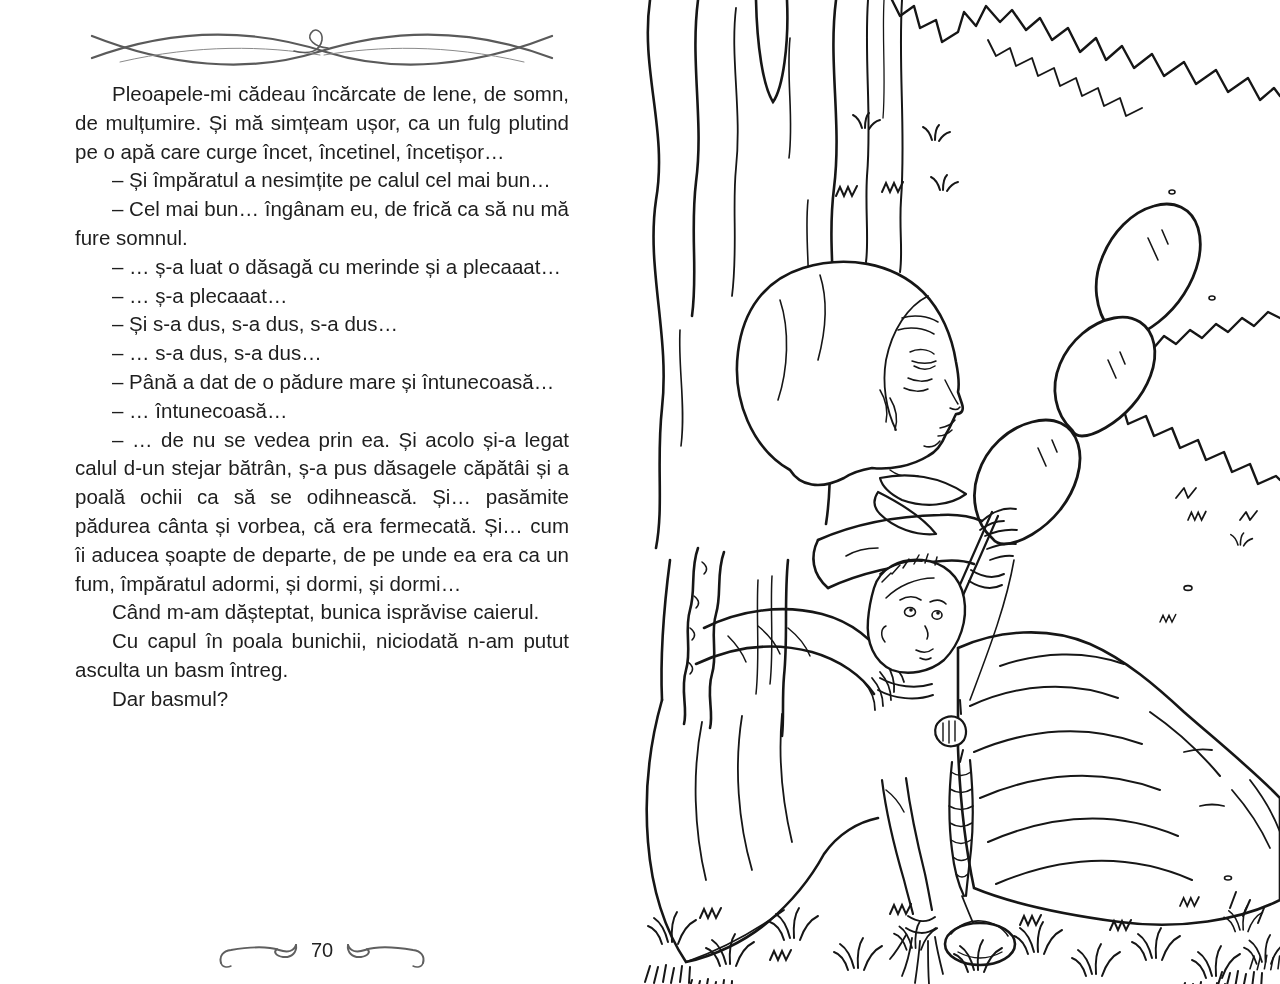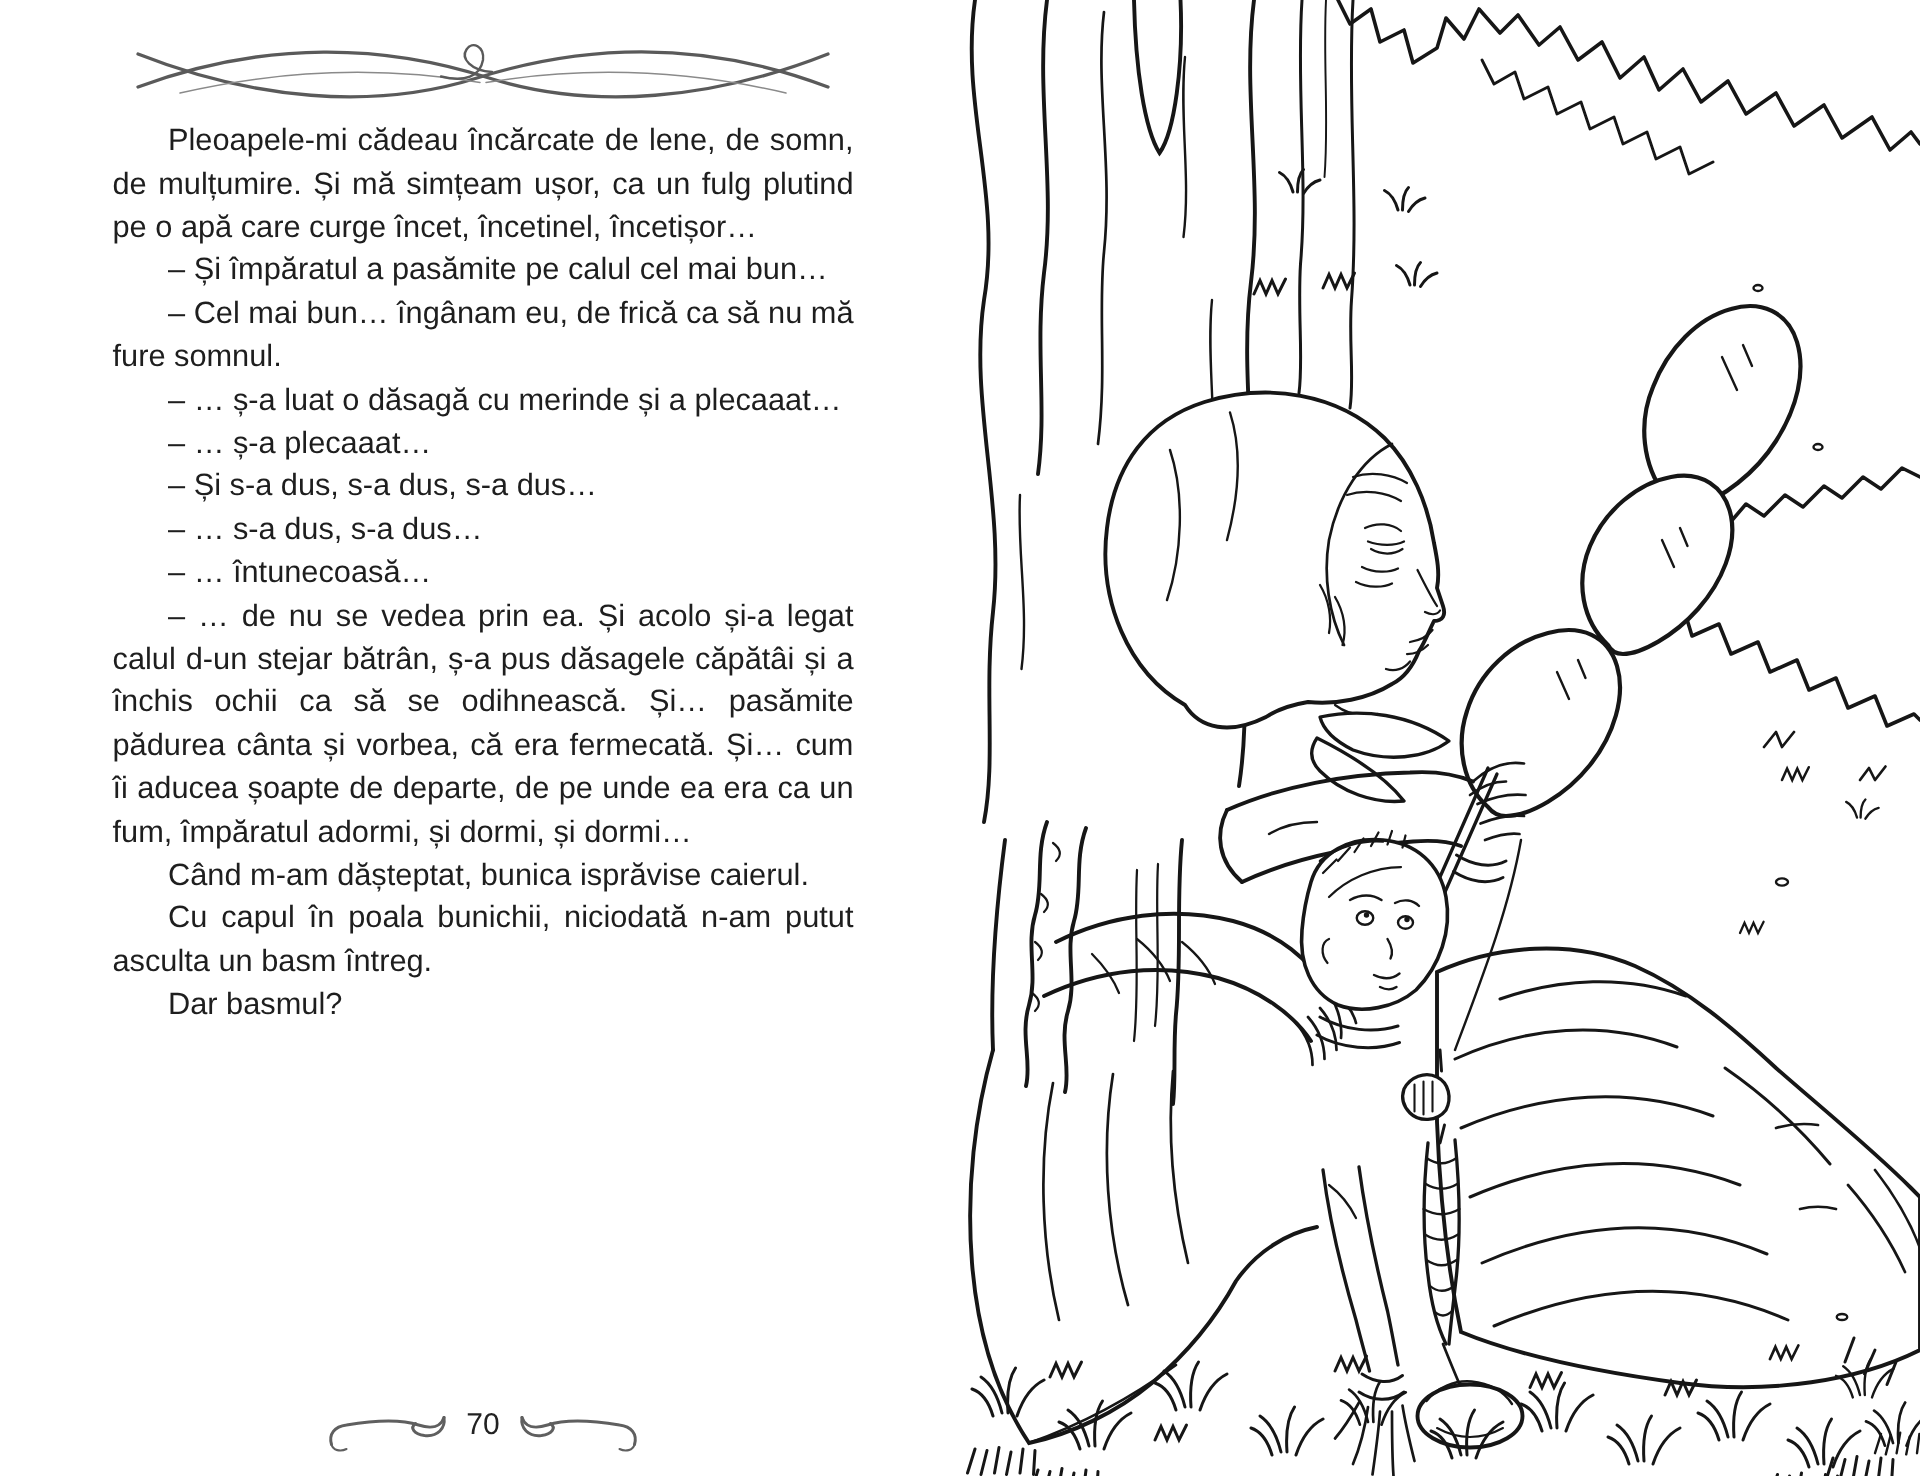--- a/index.html
+++ b/index.html
@@ -32,28 +32,29 @@
       <path d="M6,36 C92,4 172,8 240,30 C310,52 390,44 466,14" stroke-width="2.2"></path>
       <path d="M6,14 C82,44 162,52 232,30 C302,8 382,4 466,36" stroke-width="2.2"></path>
       <path d="M34,40 C112,22 180,24 234,33" stroke-width="1" stroke="#8a8a8a"></path>
       <path d="M438,40 C360,22 292,24 238,33" stroke-width="1" stroke="#8a8a8a"></path>
       <path d="M208,29 C224,33 234,29 236,18 C237,9 229,5 225,11 C221,17 228,25 242,26" stroke-width="1.6"></path>
     </g>
   </svg>
 
   <div class="text-col">
     <p>Pleoapele-mi cădeau încărcate de lene, de somn, de mulțumire. Și mă simțeam ușor, ca un fulg plutind pe o apă care curge încet, încetinel, încetișor…</p>
-    <p>– Și împăratul a pasămite pe calul cel mai bun…</p>
+    <p>– Și împăratul a nesimțite pe calul cel mai bun…</p>
     <p>– Cel mai bun… îngânam eu, de frică ca să nu mă fure somnul.</p>
     <p>– … ș-a luat o dăsagă cu merinde și a plecaaat…</p>
     <p>– … ș-a plecaaat…</p>
     <p>– Și s-a dus, s-a dus, s-a dus…</p>
     <p>– … s-a dus, s-a dus…</p>
+    <p>– Până a dat de o pădure mare și întunecoasă…</p>
     <p>– … întunecoasă…</p>
-    <p>– … de nu se vedea prin ea. Și acolo și-a legat calul d-un stejar bătrân, ș-a pus dăsagele căpătâi și a închis ochii ca să se odihnească. Și… pasămite pădurea cânta și vorbea, că era fermecată. Și… cum îi aducea șoapte de departe, de pe unde ea era ca un fum, împăratul adormi, și dormi, și dormi…</p>
+    <p>– … de nu se vedea prin ea. Și acolo și-a legat calul d-un stejar bătrân, ș-a pus dăsagele căpătâi și a poală ochii ca să se odihnească. Și… pasămite pădurea cânta și vorbea, că era fermecată. Și… cum îi aducea șoapte de departe, de pe unde ea era ca un fum, împăratul adormi, și dormi, și dormi…</p>
     <p>Când m-am dășteptat, bunica isprăvise caierul.</p>
     <p>Cu capul în poala bunichii, niciodată n-am putut asculta un basm întreg.</p>
     <p>Dar basmul?</p>
   </div>
 
   <div class="footer">
     <svg class="flourish" viewBox="0 0 84 32" aria-hidden="true">
       <g fill="none" stroke="#5f5f5f" stroke-linecap="round">
         <path d="M4,26 C2,19 6,14 14,13 C32,10 50,9 62,13 C71,16 77,14 79,8" stroke-width="2"></path>
         <path d="M79,8 C80,15 75,21 66,20 C59,19 56,15 60,12" stroke-width="2"></path>

